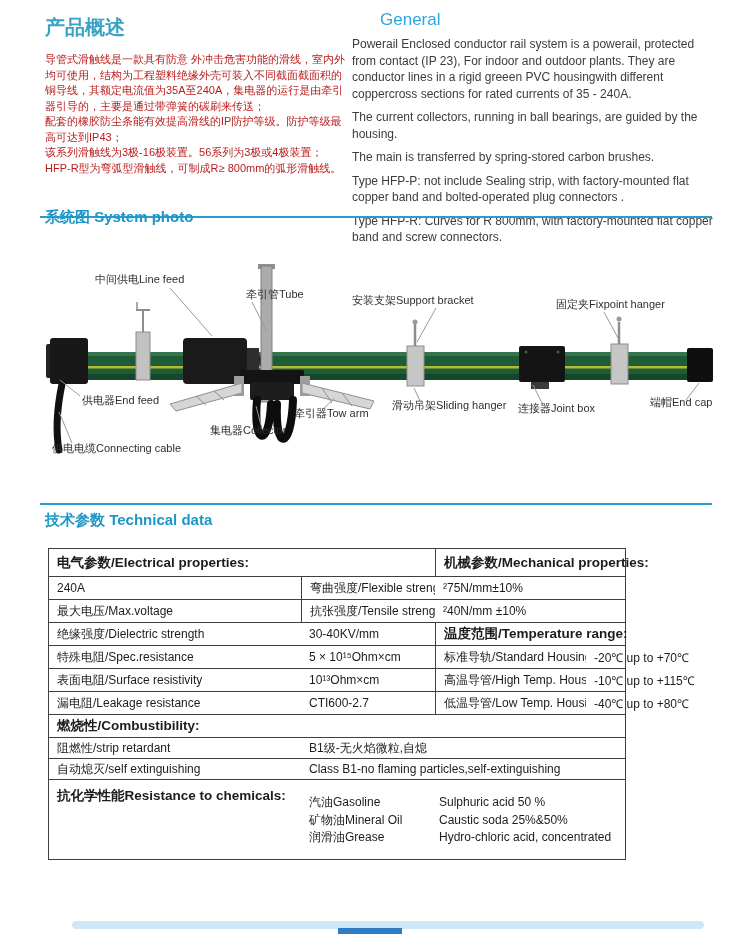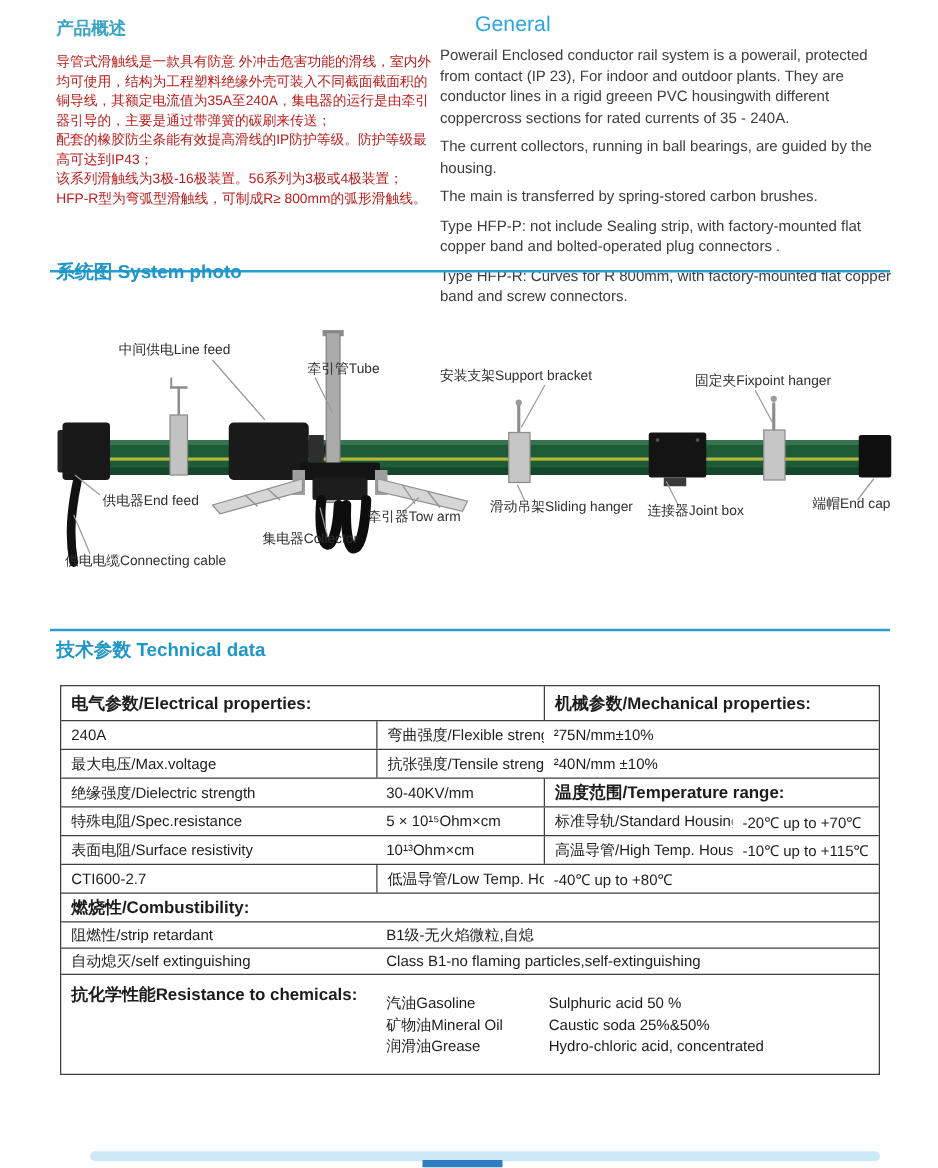--- a/index.html
+++ b/index.html
@@ -3,38 +3,38 @@
 <meta charset="utf-8">
 <style>
   * { box-sizing: border-box; margin: 0; padding: 0; }
   html,body { width:750px; height:934px; background:#ffffff; font-family:"Liberation Sans",sans-serif; position:relative; overflow:hidden; }
 
   .abs { position:absolute; }
 
   
   #overview { left:45px; top:14px; width:305px; }
   #general  { left:352px; top:10px; width:362px; }
-  .zh-title { font-size:14px; font-weight:bold; color:#3aa2c4; margin-bottom:11px; }
+  .zh-title { font-size:20px; font-weight:bold; color:#3aa2c4; margin-bottom:11px; }
   .en-title { font-size:17px; font-weight:400; color:#2ba7de; margin-bottom:6px;margin-left:28px; }
   #overview p { font-size:11px; line-height:15.5px; color:#b91c1c; }
   #general  p { font-size:12px;   line-height:16.5px; color:#3c3c3c; margin-bottom:7px; }
 
   .rule { height:2px; background:#2a9cd4; left:40px; width:672px; }
   #rule-1 { top:216px; }
   #rule-2 { top:503px; }
   .section-title { font-size:15px; font-weight:bold; color:#1f96c8; left:45px; }
   #sysphoto-title { top:208px; }
   #tech-title     { top:511px; }
 
   
   #diagram { left:0; top:252px; width:750px; height:240px; }
   #diagram text { font-size:11px; fill:#2f2f2f; }
 
   
-  #tech-table { left:48px; top:548px; width:656px; border:1px solid #3f3f3f; font-size:12px; color:#1c1c1c; background:#fff; }
+  #tech-table { left:48px; top:548px; width:578px; border:1px solid #3f3f3f; font-size:12px; color:#1c1c1c; background:#fff; }
   .trow { display:grid; grid-template-columns:252px 134px 151px 120px; border-top:1px solid #3f3f3f; }
   .trow:first-child { border-top:none; }
   .h27{height:27px} .h23{height:23px} .h21{height:21px} .h80{height:80px}
   .cell { padding-left:8px; display:flex; align-items:center; overflow:hidden; white-space:nowrap; }
   .span2 { grid-column:span 2; } .span3 { grid-column:span 3; } .span4 { grid-column:span 4; }
   .vline { border-left:1px solid #3f3f3f; }
   .hdr { font-weight:bold; font-size:13.5px; }
   .top-align { align-items:flex-start; padding-top:7px; }
   .chem-block { padding-top:7px; line-height:17.5px; white-space:nowrap; }
   .chem-pair span.c1 { display:inline-block; width:130px; }
@@ -201,20 +201,21 @@
   </div>
 
   <div class="trow h23">
     <div class="cell">表面电阻/Surface resistivity</div>
     <div class="cell">10¹³Ohm×cm</div>
     <div class="cell vline">高温导管/High Temp. Housing</div>
     <div class="cell">-10℃ up to +115℃</div>
   </div>
 
   <div class="trow h23">
+    <div class="cell">漏电阻/Leakage resistance</div>
     <div class="cell">CTI600-2.7</div>
     <div class="cell vline">低温导管/Low Temp. Housing</div>
     <div class="cell">-40℃ up to +80℃</div>
   </div>
 
   <div class="trow h23">
     <div class="cell hdr span4">燃烧性/Combustibility:</div>
   </div>
 
   <div class="trow h21">

